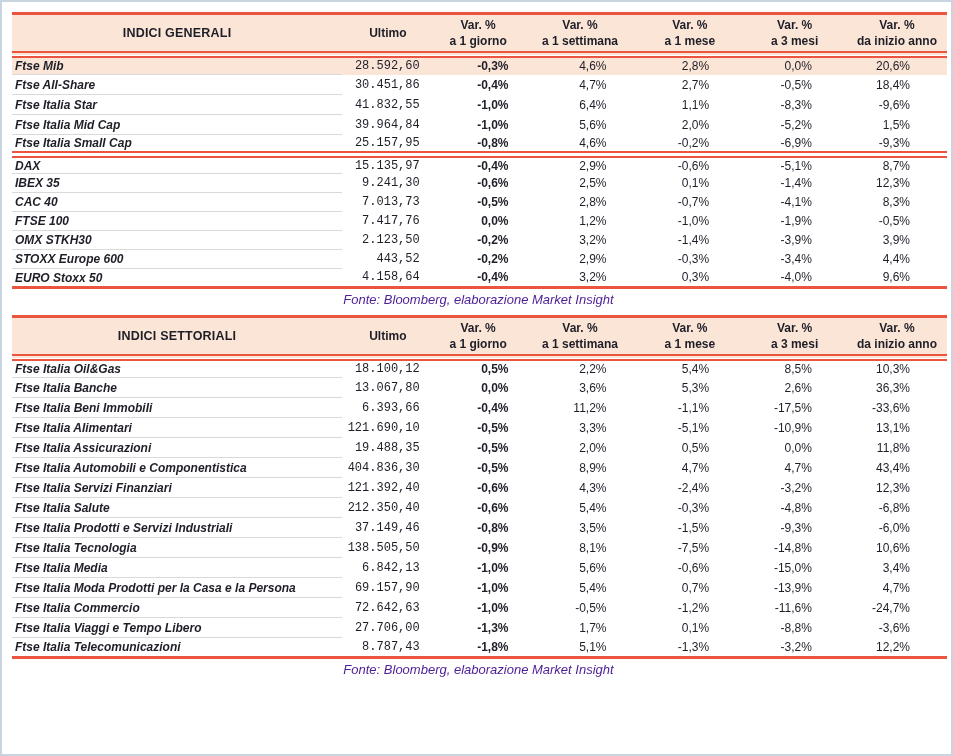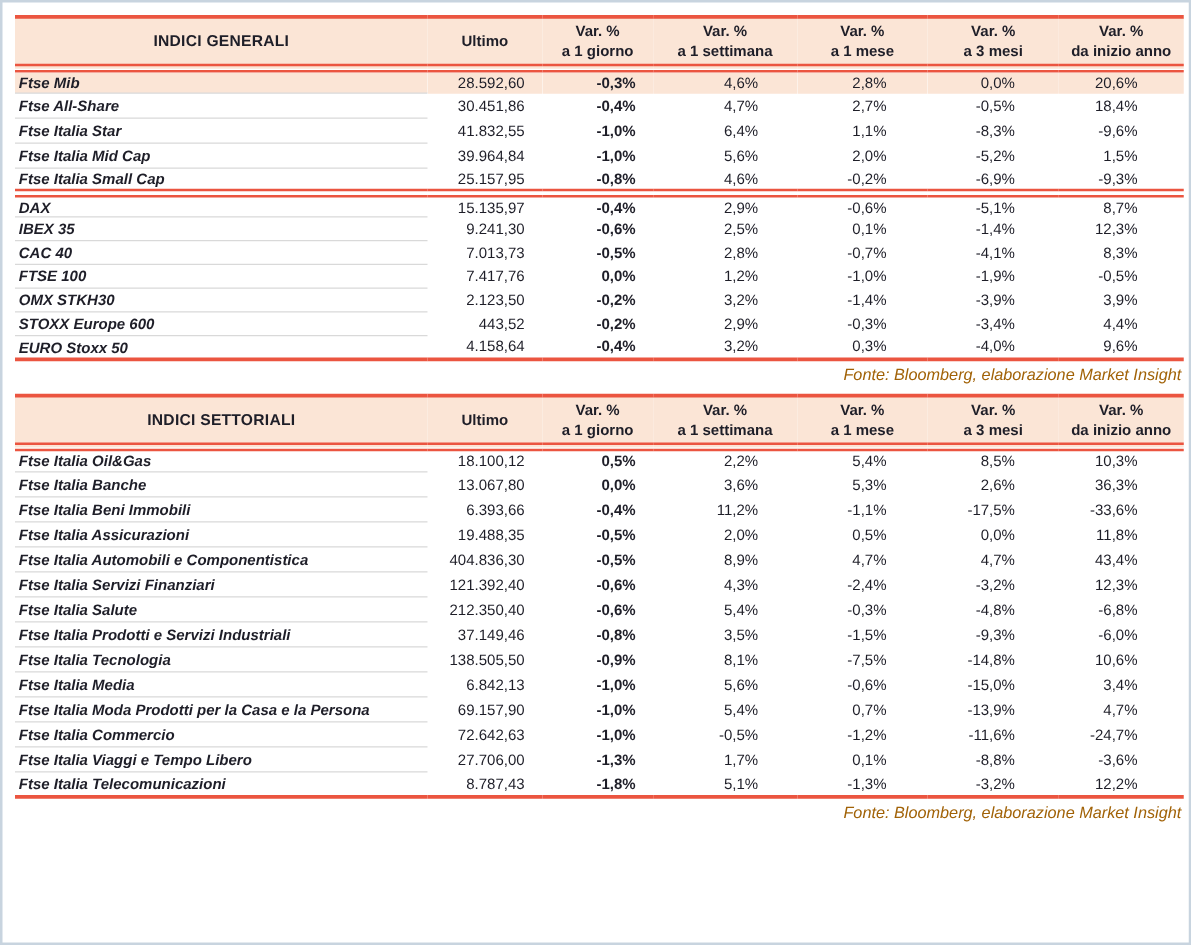--- a/index.html
+++ b/index.html
@@ -47,40 +47,40 @@
   tbody.compact tr{height:19px;}
   td{font-size:12px;vertical-align:middle;white-space:nowrap;overflow:hidden;}
   td.lbl{
     font-weight:bold;
     font-style:italic;
     padding-left:3px;
     border-bottom:1px solid var(--grayline);
     margin-top:19px;
   }
   td.num{text-align:right;}
-  td.c0{padding-right:14px;}
+  td.c0{padding-right:14px;font-family:Liberation Mono, monospace;}
   td.c1{font-weight:bold;padding-right:14px;}
   td.c2{padding-right:31px;}
   td.c3{padding-right:33px;}
   td.c4{padding-right:35px;}
   td.c5{padding-right:37px;}
   tr.hl td{background:var(--peach);}
   tbody.grp:not(:last-of-type) tr:last-child td,
   tbody.grp:not(:last-of-type) tr:last-child td.lbl{
     border-bottom:7px double var(--red);
   }
   .fonte{
     width:935px;
-    text-align:right;
+    text-align:center;
     font-style:italic;
     font-size:13px;
     line-height:16px;
     margin:3px 0 7px 0;
     padding-right:2px;
-    color:#a16207;
+    color:#4c1d95;
   }
 </style>
 </head>
 <body>
 
 <div class="page">
 
   <table class="idx">
     <colgroup>
       <col class="c-label">
@@ -260,20 +260,29 @@
         <tr>
           <td class="lbl">Ftse Italia Beni Immobili</td>
           <td class="num c0">6.393,66</td>
           <td class="num c1">-0,4%</td>
           <td class="num c2">11,2%</td>
           <td class="num c3">-1,1%</td>
           <td class="num c4">-17,5%</td>
           <td class="num c5">-33,6%</td>
         </tr>
         <tr>
+          <td class="lbl">Ftse Italia Alimentari</td>
+          <td class="num c0">121.690,10</td>
+          <td class="num c1">-0,5%</td>
+          <td class="num c2">3,3%</td>
+          <td class="num c3">-5,1%</td>
+          <td class="num c4">-10,9%</td>
+          <td class="num c5">13,1%</td>
+        </tr>
+        <tr>
           <td class="lbl">Ftse Italia Assicurazioni</td>
           <td class="num c0">19.488,35</td>
           <td class="num c1">-0,5%</td>
           <td class="num c2">2,0%</td>
           <td class="num c3">0,5%</td>
           <td class="num c4">0,0%</td>
           <td class="num c5">11,8%</td>
         </tr>
         <tr>
           <td class="lbl">Ftse Italia Automobili e Componentistica</td>

